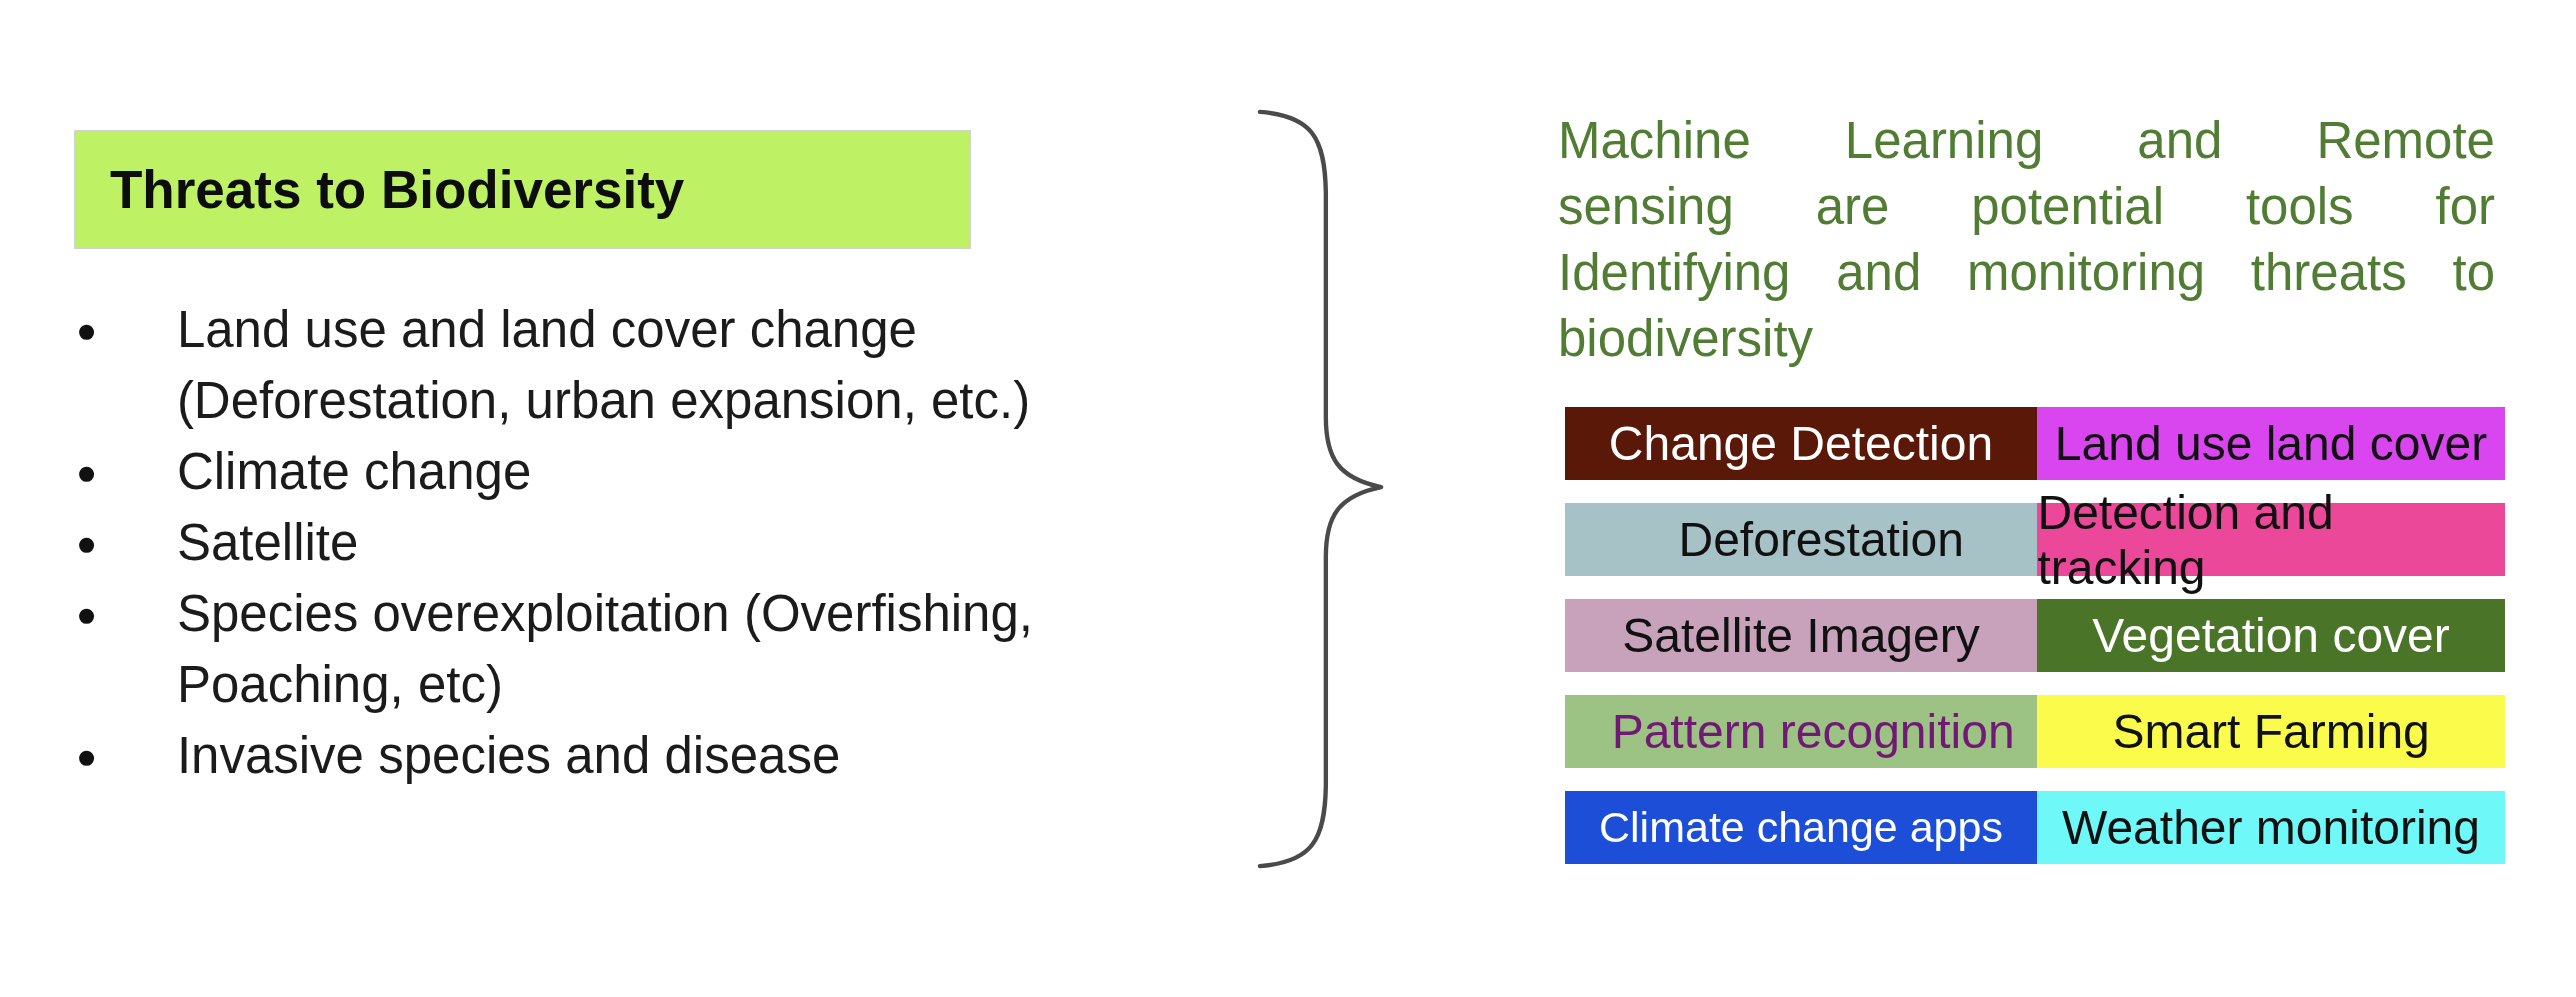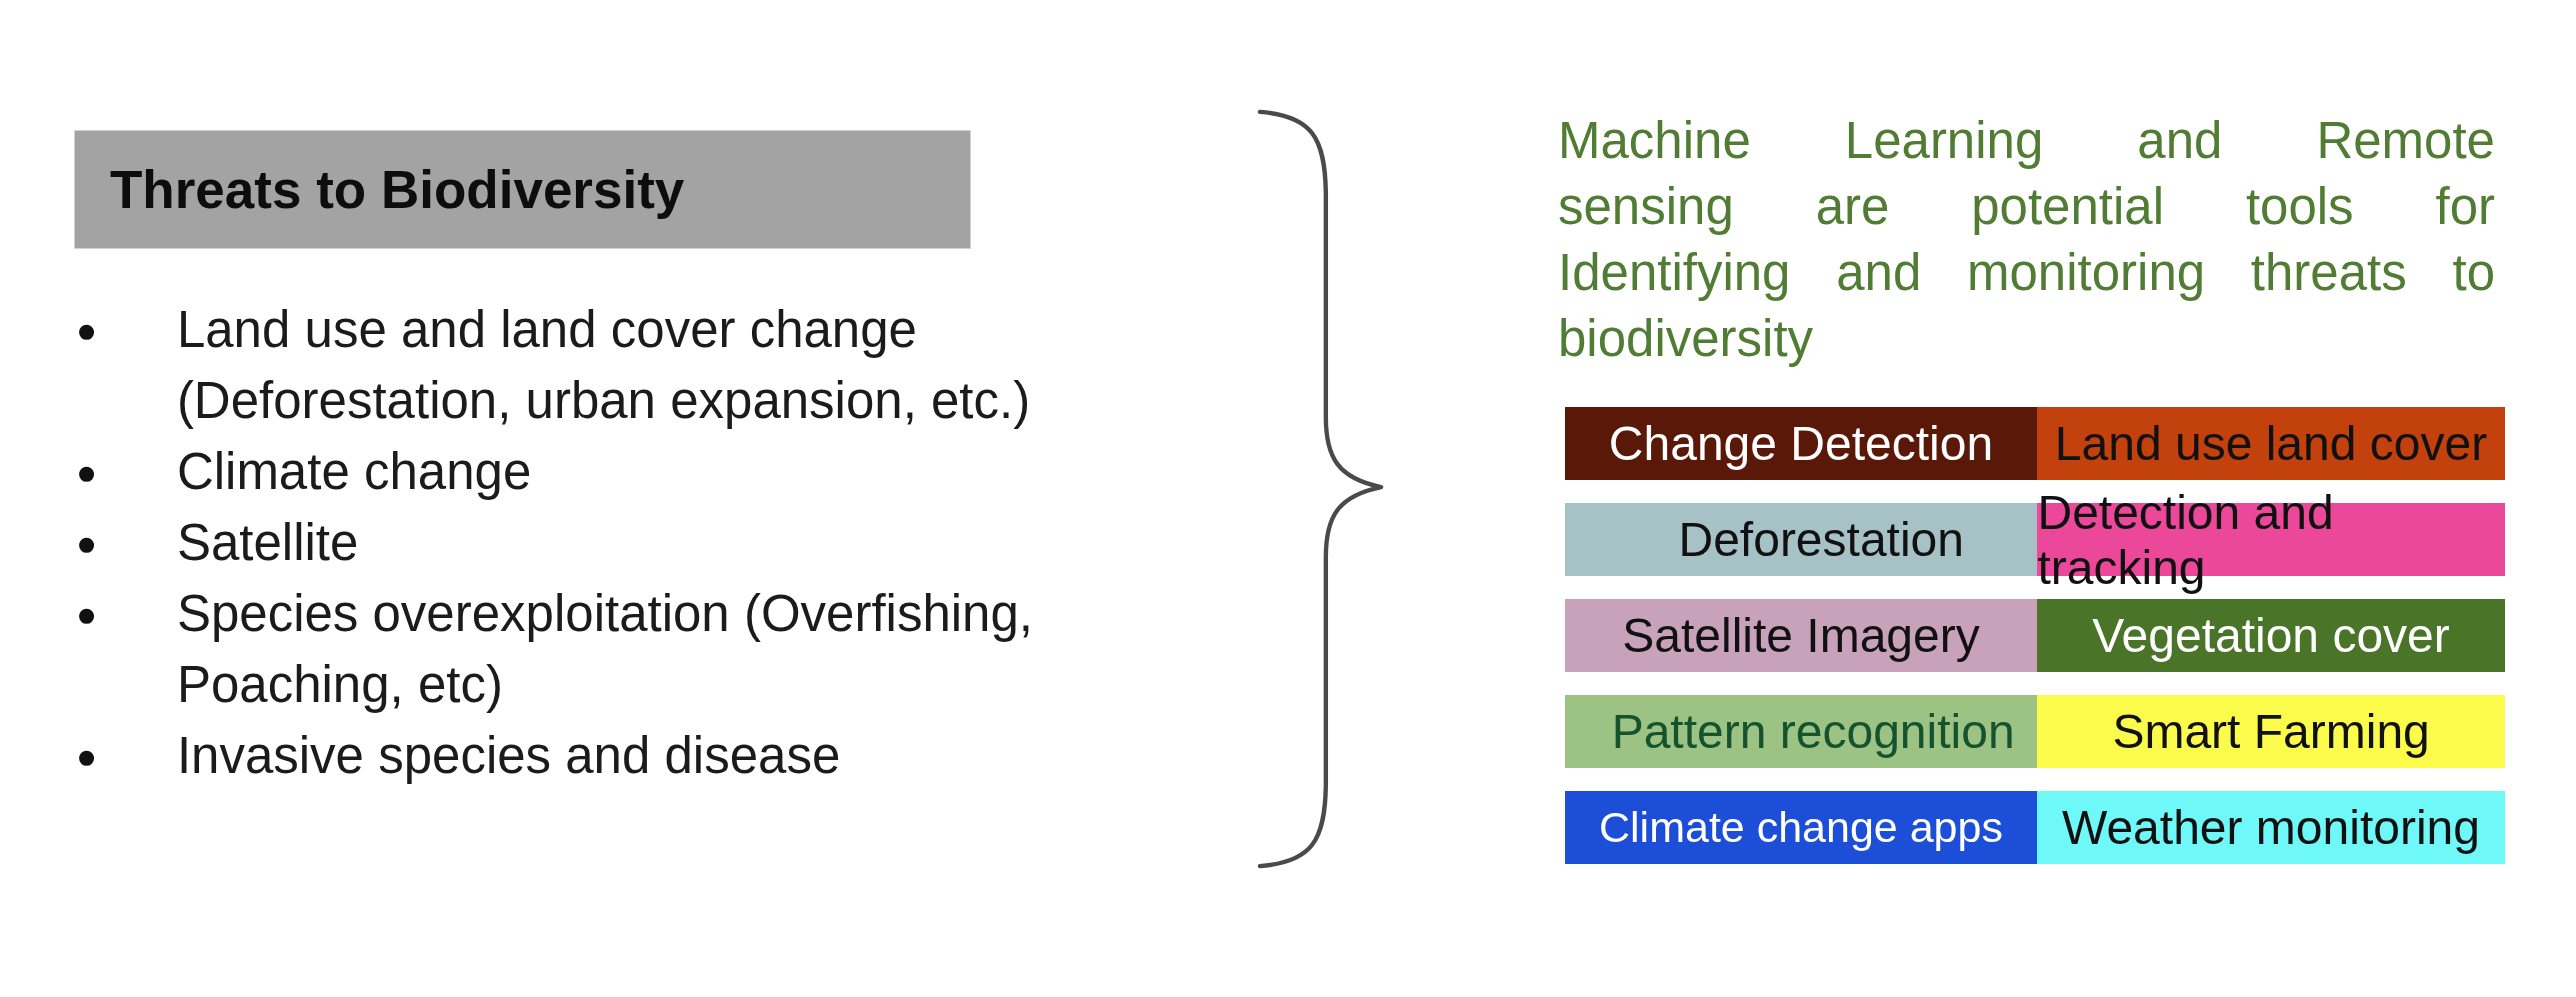--- a/index.html
+++ b/index.html
@@ -4,21 +4,21 @@
 <style>
   html,body { margin:0; padding:0; background:#ffffff; }
   .canvas {
     position:relative; width:2576px; height:998px; background:#ffffff;
     font-family:"Liberation Sans","DejaVu Sans",sans-serif; overflow:hidden;
   }
 
   
   .title-box {
     position:absolute; left:74px; top:130px; width:897px; height:119px;
-    background:#a3a3a3; border:1.9px solid #D2D2D2; box-sizing:border-box;
+    background:#bef264; border:1.9px solid #D2D2D2; box-sizing:border-box;
     display:flex; align-items:center; padding-left:35px;
   }
   .title-box .title-text { font-size:53px; font-weight:bold; color:#0d0d0d; }
 
   
   .bullets { position:absolute; left:74px; top:294px; width:1075px; }
   .bullet-item { display:flex; align-items:flex-start; }
   .bullet-dot {
     flex:0 0 101px; width:101px; font-size:35px; line-height:71px;
     color:#111111; padding-left:1.9px;
@@ -87,35 +87,35 @@
     <div class="intro-line fill">Machine Learning and Remote</div>
     <div class="intro-line fill">sensing are potential tools for</div>
     <div class="intro-line fill">Identifying and monitoring threats to</div>
     <div class="intro-line">biodiversity</div>
   </div>
 
   <div class="ml-table">
 
     <div class="t-row">
       <div class="t-cell left" style="background-color: rgb(90, 24, 9); color: rgb(255, 255, 255);">Change Detection</div>
-      <div class="t-cell right" style="background-color: #c2410c; color: rgb(17, 17, 17);">Land use land cover</div>
+      <div class="t-cell right" style="background-color: #d946ef; color: rgb(17, 17, 17);">Land use land cover</div>
     </div>
 
     <div class="t-row">
       <div class="t-cell left" style="background-color: rgb(166, 194, 198); color: rgb(17, 17, 17); padding-left: 40px;">Deforestation</div>
       <div class="t-cell right" style="background-color: #ec4899; color: rgb(17, 17, 17);">Detection and tracking</div>
     </div>
 
     <div class="t-row">
       <div class="t-cell left" style="background-color: rgb(200, 162, 187); color: rgb(17, 17, 17);">Satellite Imagery</div>
       <div class="t-cell right" style="background-color: rgb(74, 116, 40); color: rgb(255, 255, 255);">Vegetation cover</div>
     </div>
 
     <div class="t-row">
-      <div class="t-cell left" style="background-color: rgb(156, 194, 132); color: #14532d; padding-left: 24px;">Pattern recognition</div>
+      <div class="t-cell left" style="background-color: rgb(156, 194, 132); color: #701a75; padding-left: 24px;">Pattern recognition</div>
       <div class="t-cell right" style="background-color: rgb(251, 251, 75); color: rgb(17, 17, 17);">Smart Farming</div>
     </div>
 
     <div class="t-row">
       <div class="t-cell left small" style="background-color: #1d4ed8; color: rgb(255, 255, 255);">Climate change apps</div>
       <div class="t-cell right" style="background-color: rgb(110, 248, 248); color: rgb(17, 17, 17);">Weather monitoring</div>
     </div>
 
   </div>
 </div>

